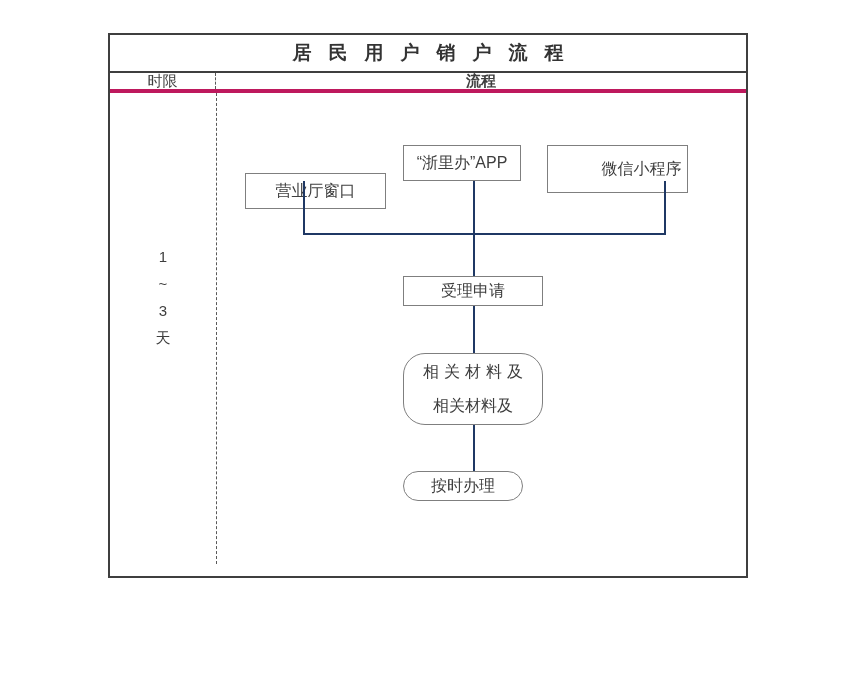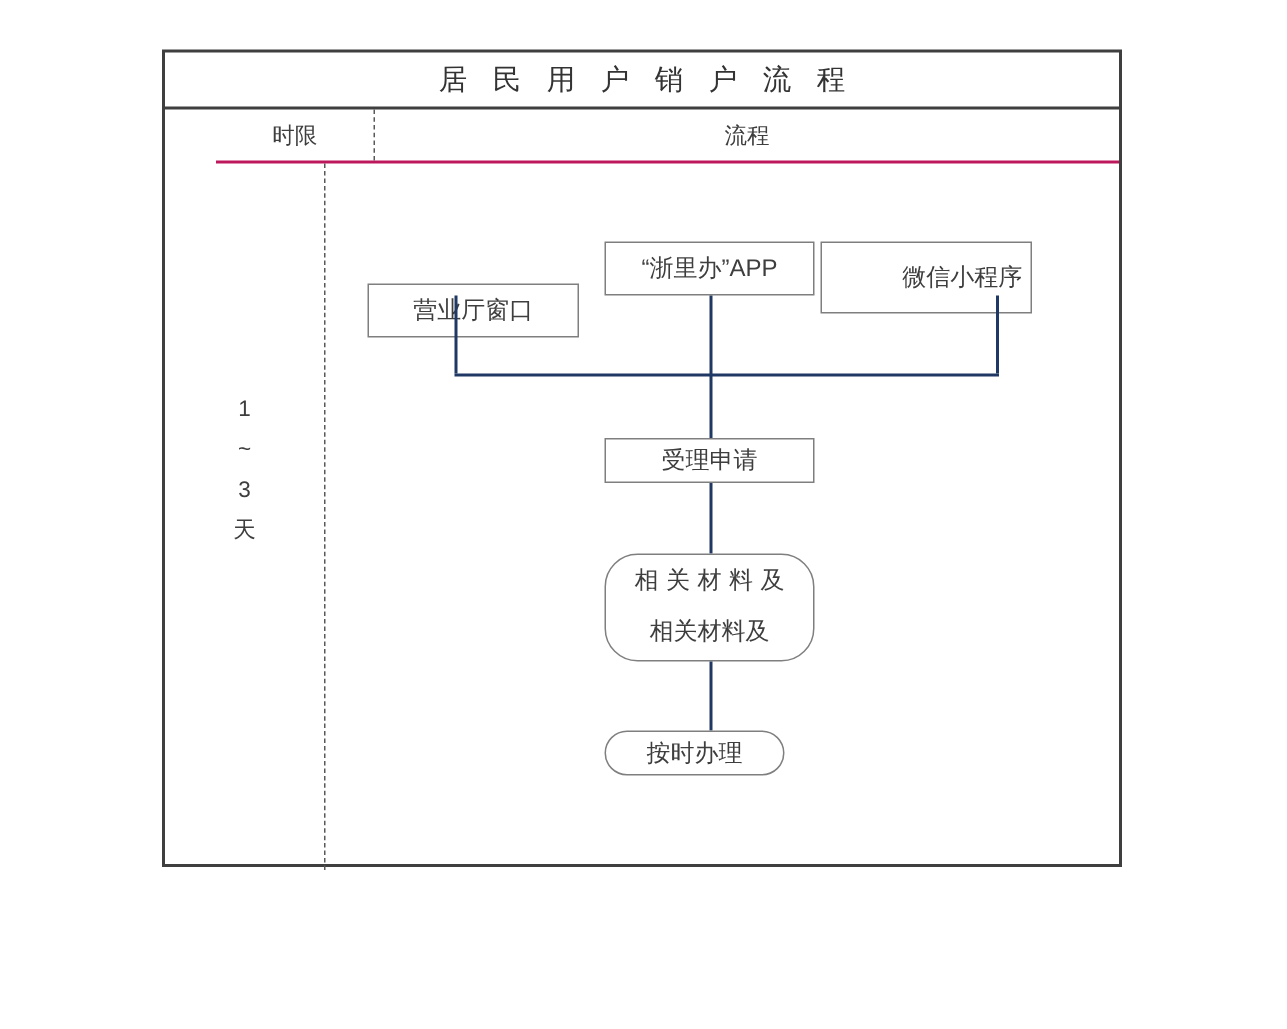--- a/index.html
+++ b/index.html
@@ -21,34 +21,34 @@
   .title-row {
     height: 38px;
     border-bottom: 2px solid #3f3f3f;
     display: flex; align-items: center; justify-content: center;
   }
   .title-text {
     font-size: 19px;
     letter-spacing: 17px;
     padding-left: 17px;
     color: #333333;
+    font-weight: bold;
   }
   .header-row {
-    height: 36px;
-    border-bottom: 2px solid #be185d;
+    height: 20px;
+    border-bottom: 4px solid #be185d;
     display: flex;
-    margin-left: 34px;
   }
   .header-cell {
     display: flex; align-items: center; justify-content: center;
     font-size: 15px;
     color: #3e3e3e;
   }
   .time-head { width: 106px; border-right: 1px dashed #595959; }
-  .proc-head { flex: 1; }
+  .proc-head { flex: 1; font-weight: bold; }
   .body {
     position: relative;
     height: 471px;
   }
   .dashed-divider {
     position: absolute;
     left: 106px; top: 0; bottom: 0;
     width: 0;
     border-left: 1px dashed #595959;
   }
@@ -106,21 +106,21 @@
     <div class="dashed-divider"></div>
 
     <div class="time-value">
       <div>1</div>
       <div>~</div>
       <div>3</div>
       <div>天</div>
     </div>
 
     <div class="fbox" style="left:135px; top:52px; width:141px; height:36px;margin-top:28px;">营业厅窗口</div>
-    <div class="fbox" style="left:293px; top:52px; width:140px; height:36px;">“浙里办”APP</div>
+    <div class="fbox" style="left:293px; top:52px; width:118px; height:36px;">“浙里办”APP</div>
     <div class="fbox" style="left:437px; top:52px; width:141px; height:48px;padding-left:48px;">微信小程序</div>
 
     <div class="vline" style="left:193px; top:88px; height:52px;"></div>
     <div class="vline" style="left:363px; top:88px; height:95px;"></div>
     <div class="vline" style="left:554px; top:88px; height:52px;"></div>
     <div class="hline" style="left:193px; top:140px; width:362.5px;"></div>
 
     <div class="fbox" style="left:293px; top:183px; width:140px; height:30px;">受理申请</div>
 
     <div class="vline" style="left:363px; top:213px; height:47px;"></div>

